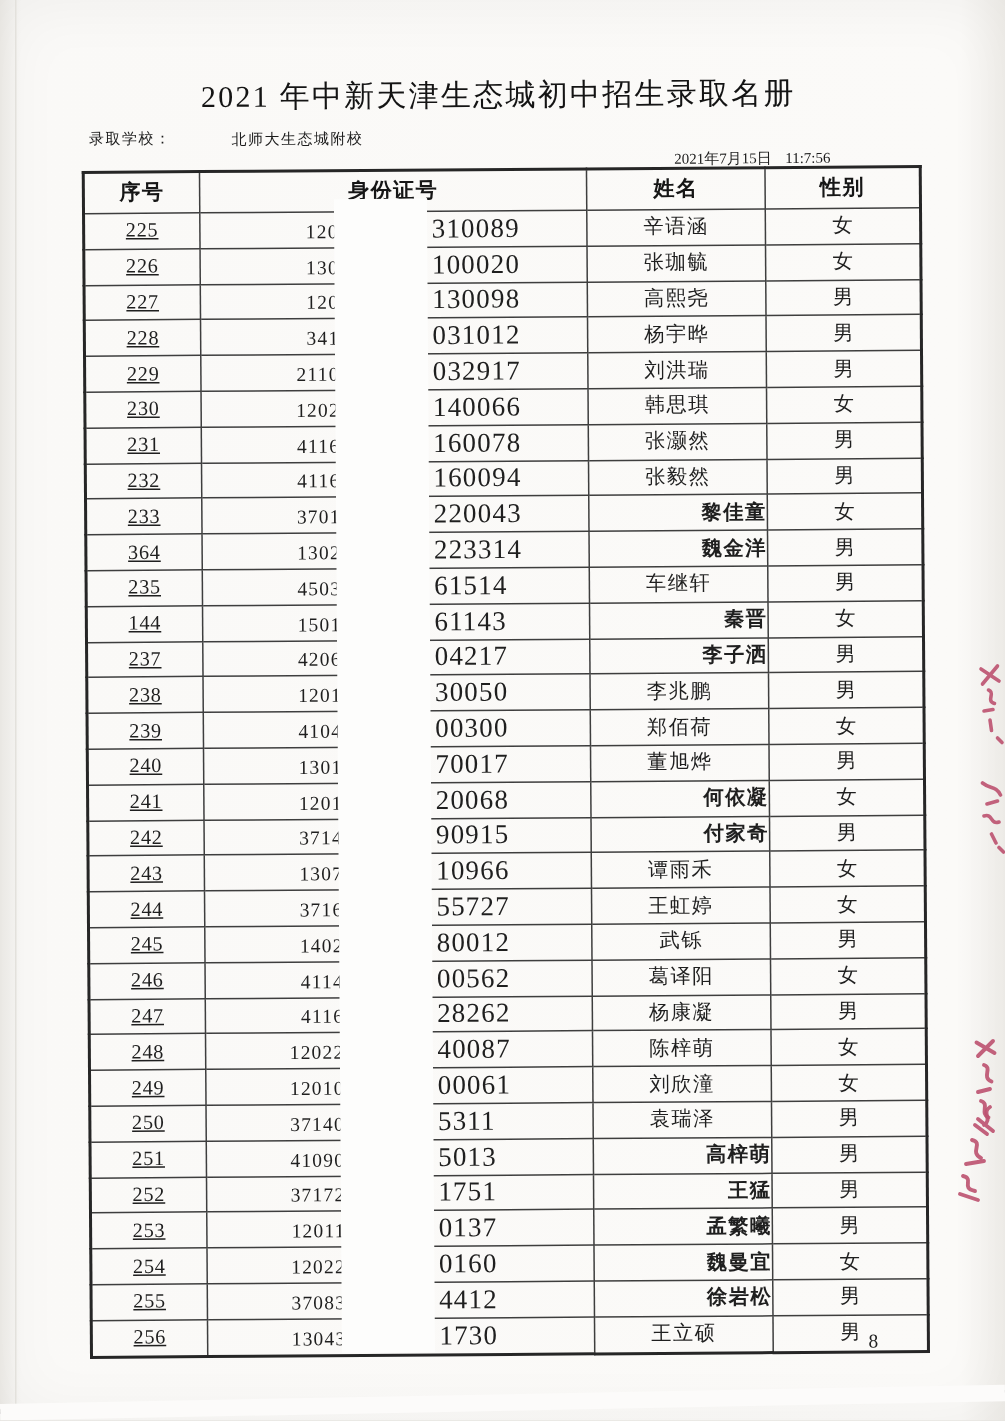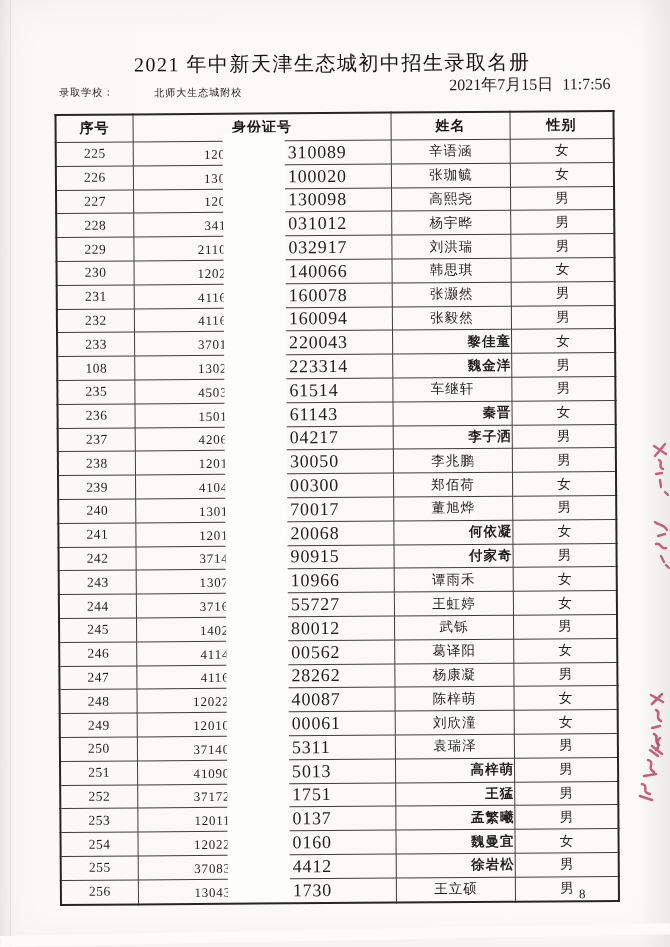--- a/index.html
+++ b/index.html
@@ -11,34 +11,34 @@
     font-family:"Liberation Serif","DejaVu Serif",serif;
     color:#1c1c1c;
   }
   .content{position:absolute;inset:0;transform:rotate(-0.4deg);transform-origin:50% 50%;}
   .doc-title{
     position:absolute;top:50px;left:0;right:0;text-align:center;
     font-size:20px;letter-spacing:1.5px;color:#141414;font-weight:500;
   }
   .meta-label{position:absolute;top:84px;left:62px;font-size:10px;font-weight:normal;letter-spacing:1px;}
   .meta-school{position:absolute;top:85px;left:157px;font-size:10px;letter-spacing:1px;}
-  .meta-date{position:absolute;top:76px;left:452px;font-size:16px;}
+  .meta-date{position:absolute;top:100px;left:452px;font-size:10px;}
   .meta-date .t{margin-left:9px;}
   table.roster{
     position:absolute;top:112px;left:57px;width:553px;
     border-collapse:collapse;table-layout:fixed;
     border:2px solid #262626;
   }
   table.roster th,table.roster td{
     border:1px solid #3e3e3e;padding:0;text-align:center;vertical-align:middle;
     overflow:hidden;white-space:nowrap;
   }
   table.roster th{height:26px;font-size:14px;font-weight:bold;letter-spacing:1px;color:#161616;}
   table.roster td{height:22.8px;font-size:13.5px;color:#1f1f1f;}
-  .c-no{font-size:13px;letter-spacing:0.5px;}
+  .c-no{font-size:13px;letter-spacing:0.5px;text-decoration:underline;}
   .c-id{text-align:left !important;}
   .id-pre{display:inline-block;width:92px;text-align:right;letter-spacing:0.8px;font-size:13px;}
   .id-suf{display:inline-block;margin-left:62px;letter-spacing:0.8px;font-size:18px;}
   .c-name{letter-spacing:1px;}
   .c-name.bold{font-weight:bold;text-align:right;}
   .redaction{
     position:absolute;left:225px;top:132px;width:62px;height:769px;
     background:#fdfdfc;z-index:5;
   }
   .page-number{position:absolute;top:888px;left:576px;font-size:13px;color:#222;}
@@ -124,33 +124,33 @@
     <td class="c-name">张毅然</td>
     <td class="c-gender">男</td>
   </tr>
           <tr>
     <td class="c-no">233</td>
     <td class="c-id"><span class="id-pre">3701</span><span class="id-suf">220043</span></td>
     <td class="c-name bold">黎佳童</td>
     <td class="c-gender">女</td>
   </tr>
           <tr>
-    <td class="c-no">108</td>
+    <td class="c-no">364</td>
     <td class="c-id"><span class="id-pre">1302</span><span class="id-suf">223314</span></td>
     <td class="c-name bold">魏金洋</td>
     <td class="c-gender">男</td>
   </tr>
           <tr>
     <td class="c-no">235</td>
     <td class="c-id"><span class="id-pre">4503</span><span class="id-suf">61514</span></td>
     <td class="c-name">车继轩</td>
     <td class="c-gender">男</td>
   </tr>
           <tr>
-    <td class="c-no">236</td>
+    <td class="c-no">144</td>
     <td class="c-id"><span class="id-pre">1501</span><span class="id-suf">61143</span></td>
     <td class="c-name bold">秦晋</td>
     <td class="c-gender">女</td>
   </tr>
           <tr>
     <td class="c-no">237</td>
     <td class="c-id"><span class="id-pre">4206</span><span class="id-suf">04217</span></td>
     <td class="c-name bold">李子洒</td>
     <td class="c-gender">男</td>
   </tr>

